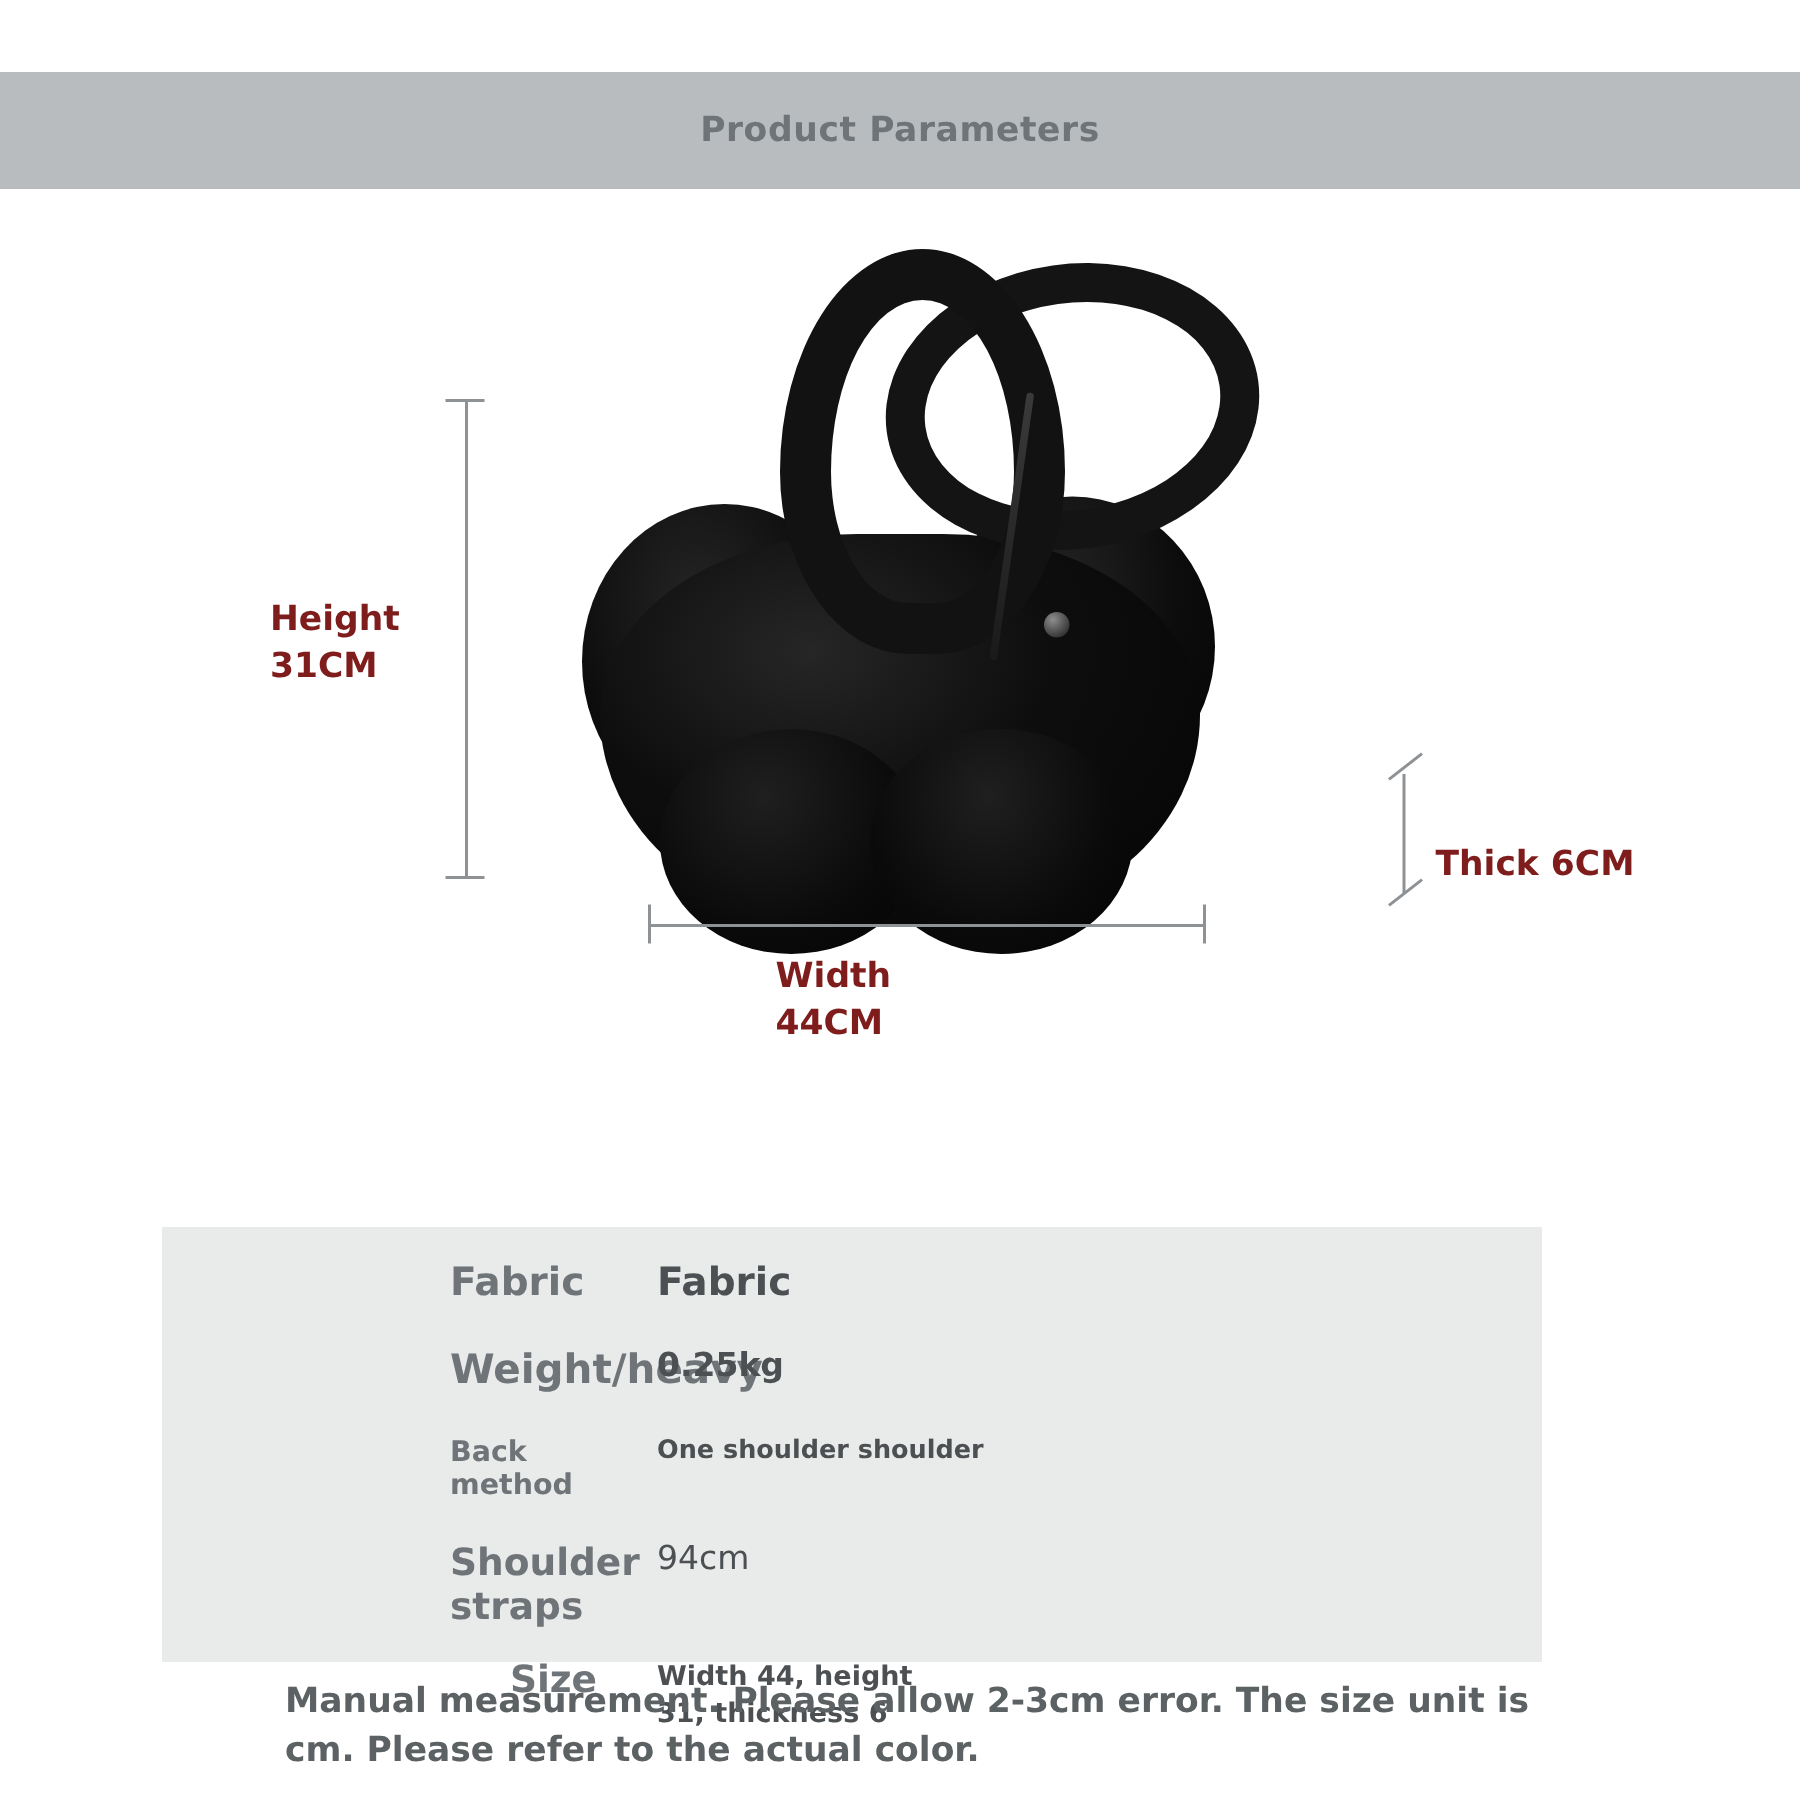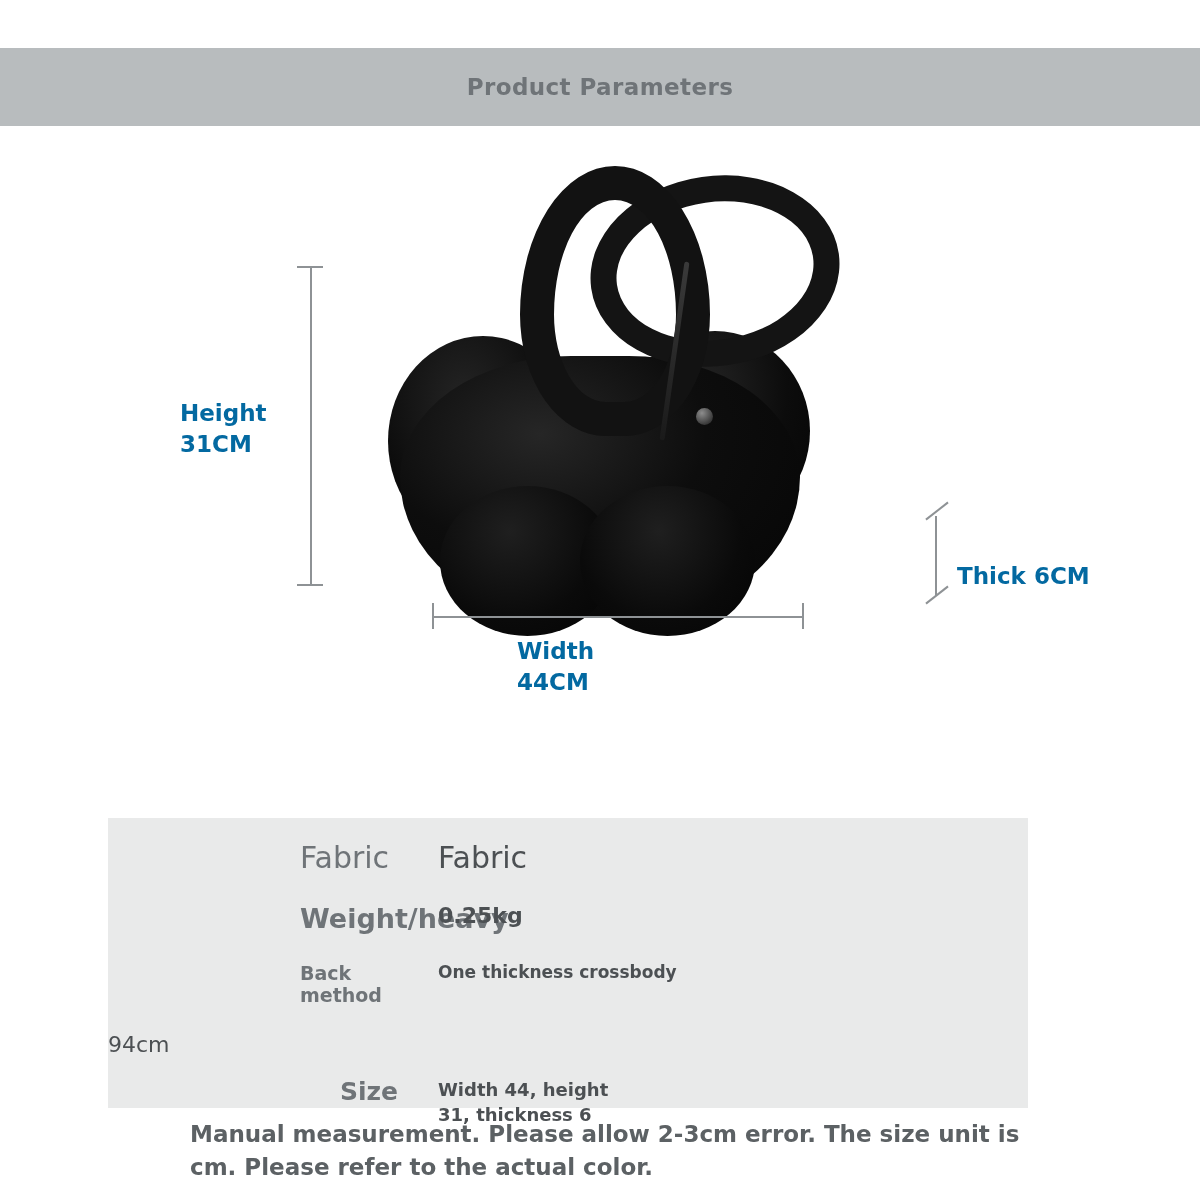--- a/index.html
+++ b/index.html
@@ -153,21 +153,21 @@
   .cap-h {
     height: 2px;
     width: 26px;
   }
   .cap-v {
     width: 2px;
     height: 26px;
   }
   .dim-label {
     position: absolute;
-    color: #0369a1;
+    color: #7f1d1d;
     font-size: 23px;
     font-weight: bold;
     line-height: 1.35;
   }
 
   
   .height-group { position: absolute; left: 180px; top: 140px; }
   .height-group .v-rule { left: 130px; top: 0; height: 320px; }
   .height-group .cap-top { left: 117px; top: 0; }
   .height-group .cap-bot { left: 117px; top: 318px; }
@@ -221,21 +221,21 @@
   }
   .spec-key {
     width: 330px;
     padding-left: 192px;
     box-sizing: border-box;
     color: #6f7478;
   }
   .spec-val {
     color: #4c5053;
   }
-  .r0 .spec-key, .r0 .spec-val { font-size: 30px; }
+  .r0 .spec-key, .r0 .spec-val { font-size: 26px; font-weight: bold; }
   .r0 { padding-top: 22px; }
   .r1 .spec-key { font-size: 27px; font-weight: bold; }
   .r1 .spec-val { font-size: 22px; font-weight: bold; }
   .r1 { padding-top: 28px; }
   .r2 .spec-key { font-size: 19px; font-weight: bold; }
   .r2 .spec-val { font-size: 17px; font-weight: bold; }
   .r2 { padding-top: 28px; }
   .r3 .spec-key { font-size: 25px; font-weight: bold; }
   .r3 .spec-val { font-size: 22px; }
   .r3 { padding-top: 26px; }
@@ -310,24 +310,25 @@
       <div class="spec-val">Fabric</div>
     </div>
 
     <div class="spec-row r1">
       <div class="spec-key">Weight/heavy</div>
       <div class="spec-val">0.25kg</div>
     </div>
 
     <div class="spec-row r2">
       <div class="spec-key">Back method</div>
-      <div class="spec-val">One thickness crossbody</div>
+      <div class="spec-val">One shoulder shoulder</div>
     </div>
 
     <div class="spec-row r3">
+      <div class="spec-key">Shoulder straps</div>
       <div class="spec-val">94cm</div>
     </div>
 
     <div class="spec-row r4">
       <div class="spec-key">Size</div>
       <div class="spec-val">Width 44, height<br>31, thickness 6</div>
     </div>
 
   </div>
 

